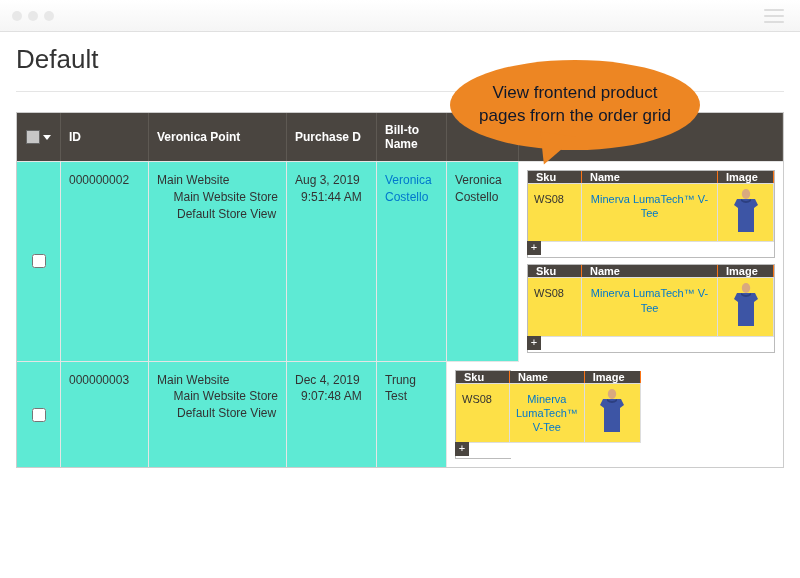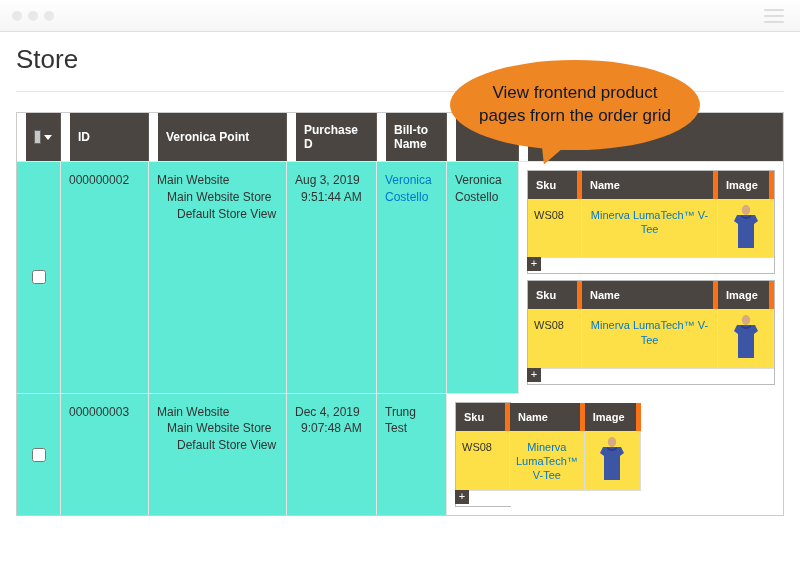--- a/index.html
+++ b/index.html
@@ -55,21 +55,20 @@
     align-items: stretch;
   }
   .hdr {
     background: #4a4540;
     color: #fff;
     padding: 10px 8px;
     font-weight: 600;
     border-right: 1px solid #5e5953;
     display: flex;
     align-items: center;
-    margin-left: 9px;
   }
   .hdr:last-of-type { border-right: none; }
   .hdr-checkbox {
     justify-content: center;
     gap: 2px;
   }
   .hdr-checkbox .cb {
     width: 14px; height: 14px;
     background: #c7c7c7;
     border: 1px solid #666;
@@ -90,38 +89,38 @@
     background: #5eead4;
     line-height: 1.4;
     vertical-align: top;
   }
   .cell.cb-cell { display:flex; align-items:center; justify-content:center; }
   .row-checkbox {
     width: 14px; height: 14px;
     cursor: pointer;
   }
   .pp-line1 { }
-  .pp-line2 { padding-left: 10px; }
+  .pp-line2 { padding-left: 10px; text-align: right; }
   .pp-line3 { padding-left: 20px; }
   .link { color: #0077cc; cursor: pointer; }
 
   
   .mini-wrap { padding: 8px; border-top: 1px solid #e5e5e5; }
   .mini-grid {
     display: grid;
     grid-template-columns: 54px 1fr 56px;
     border: 1px solid #bbb;
     font-size: 11px;
   }
   .mini-hdr {
     background: #4a4540;
     color: #fff;
     font-weight: 600;
-    padding: 8px 8px;
-    border-right: 5px solid #f97316;
+    padding: 0 8px;
+    border-right: 1px solid #f97316;
   }
   .mini-hdr:last-of-type { border-right: none; }
   .mini-cell {
     padding: 8px 6px;
     border-top: 1px solid #ddd;
     border-right: 1px solid #ddd;
     text-align: left;
     line-height: 1.3;
     background: #fde047;
   }
@@ -187,21 +186,21 @@
     <div class="browser-dot"></div>
   </div>
   <div class="hamburger">
     <span></span>
       <span></span>
       <span></span>
   </div>
 </div>
 
 <div class="page">
-  <h1 class="page-title">Store</h1>
+  <h1 class="page-title">Default</h1>
   <div class="divider"></div>
 
   <div class="grid-wrap">
     <div class="order-grid">
 
       <div class="hdr hdr-checkbox">
         <span class="cb"></span>
         <span class="caret"></span>
       </div>
       <div class="hdr">ID</div>

